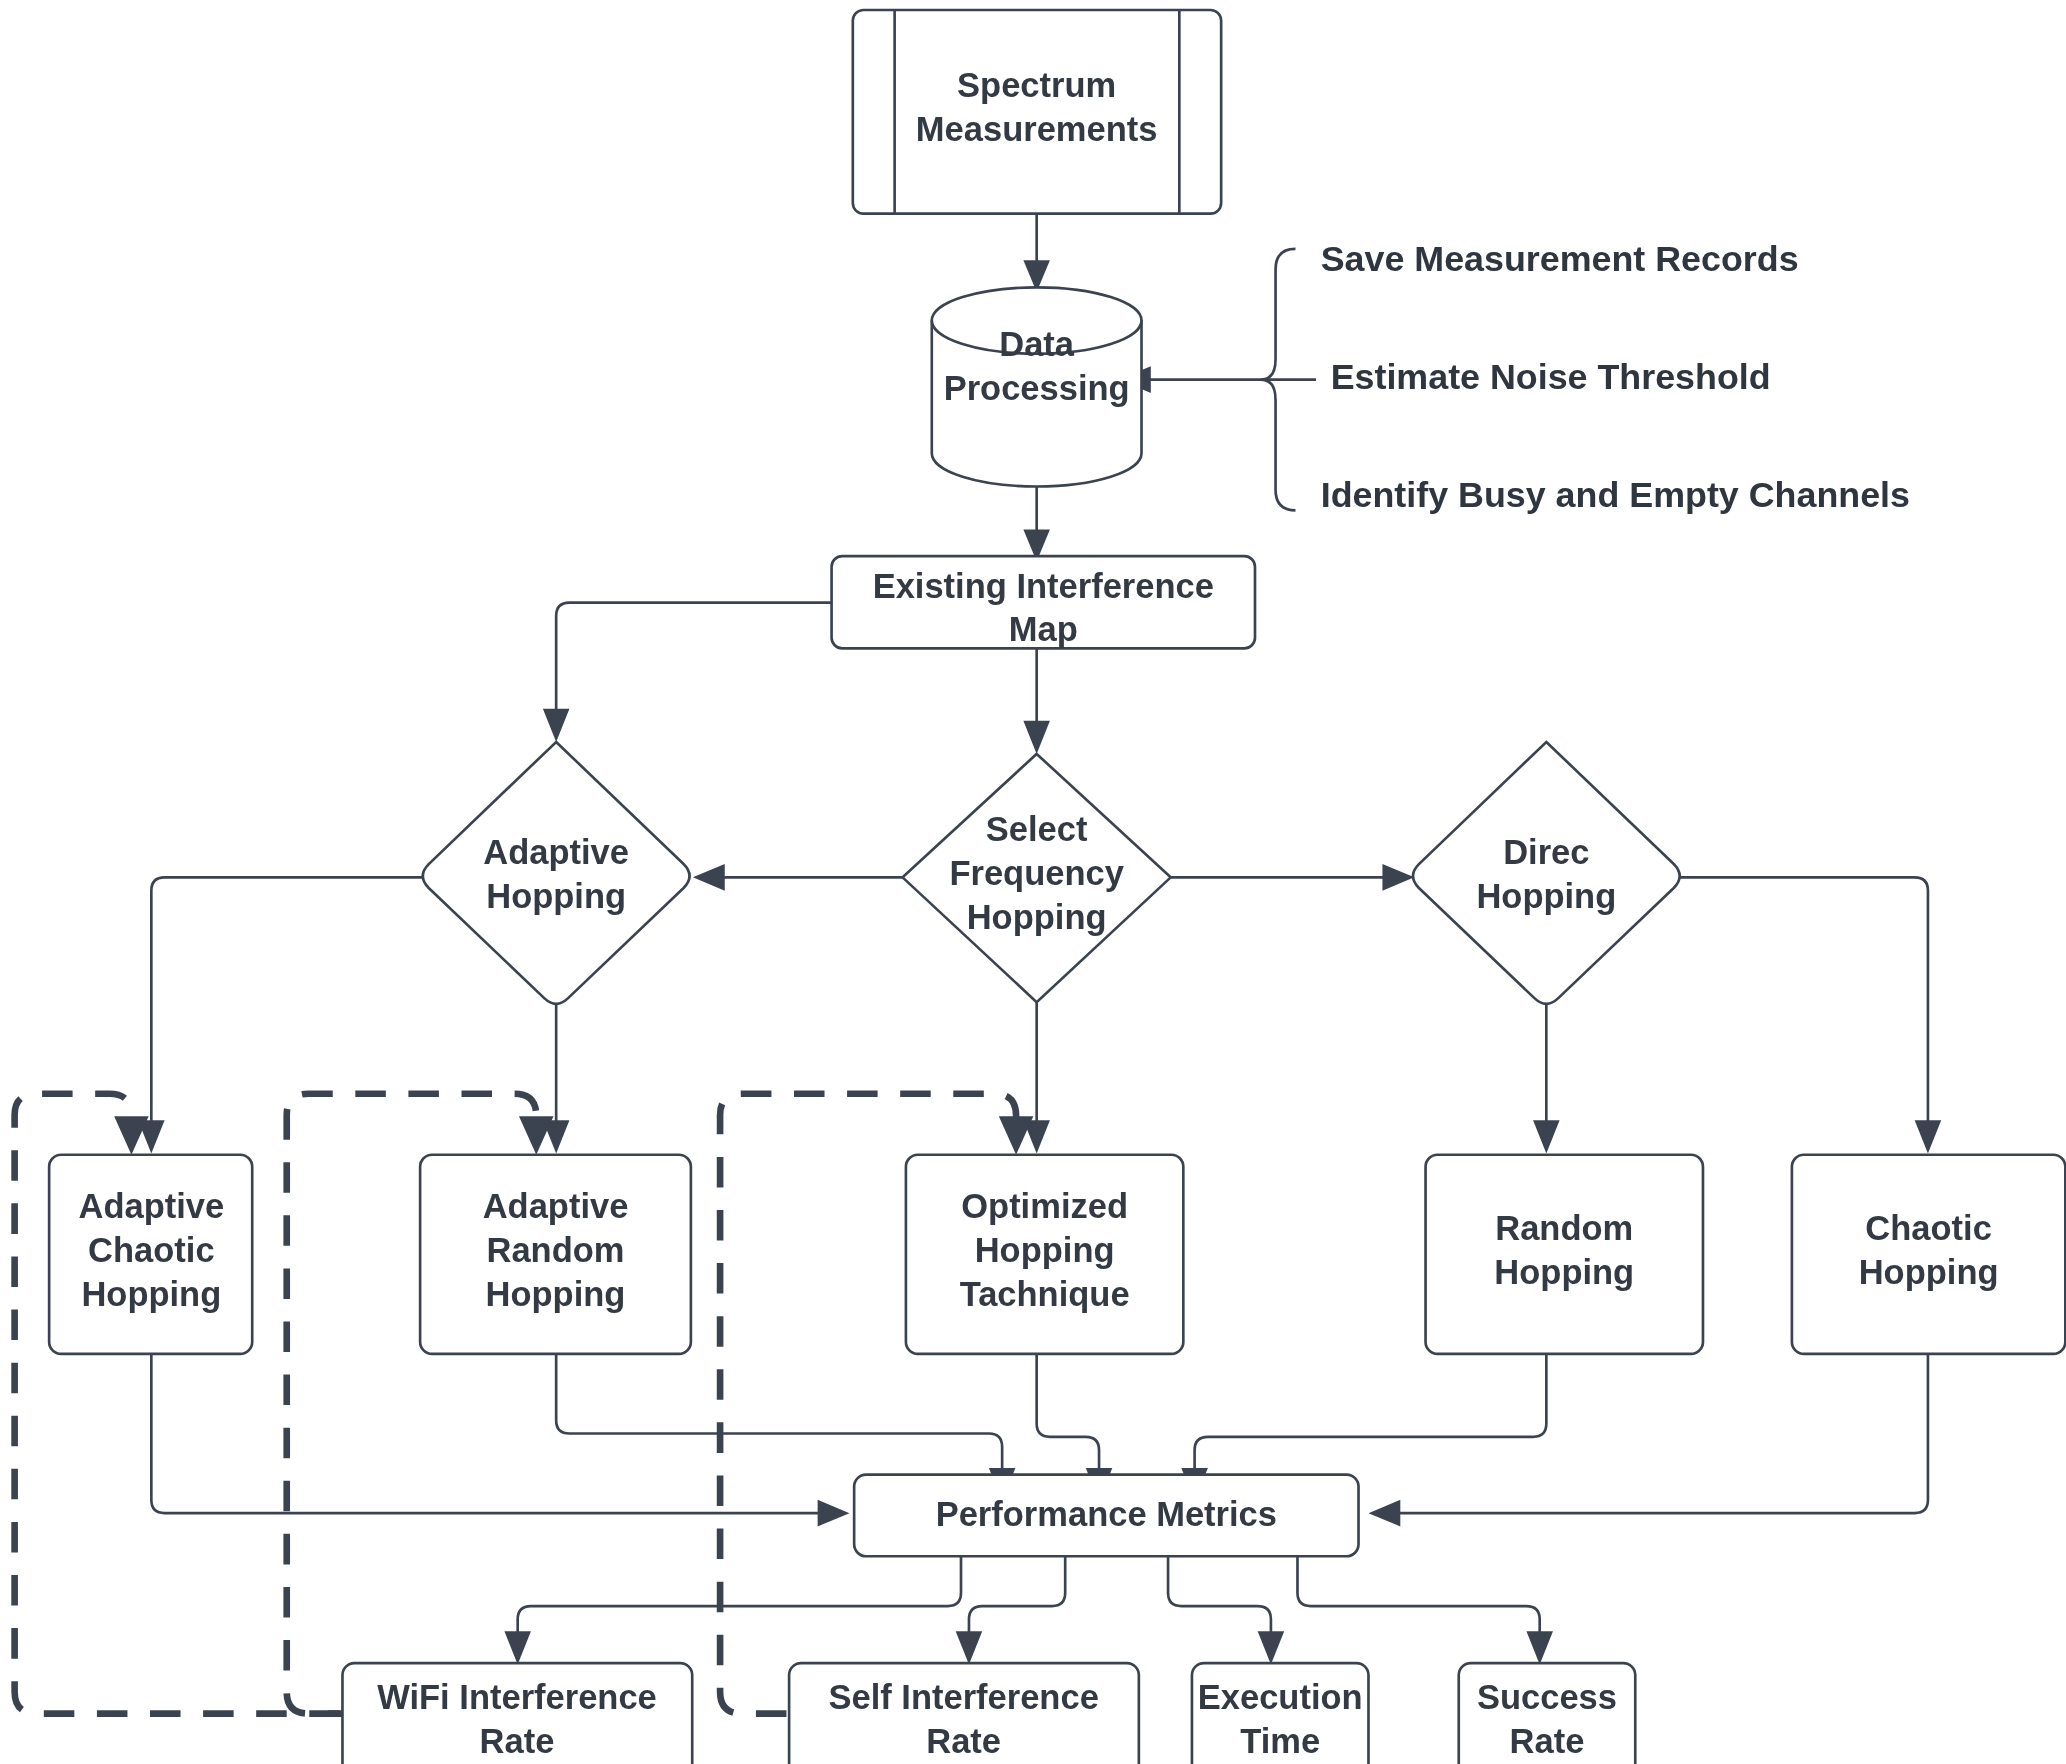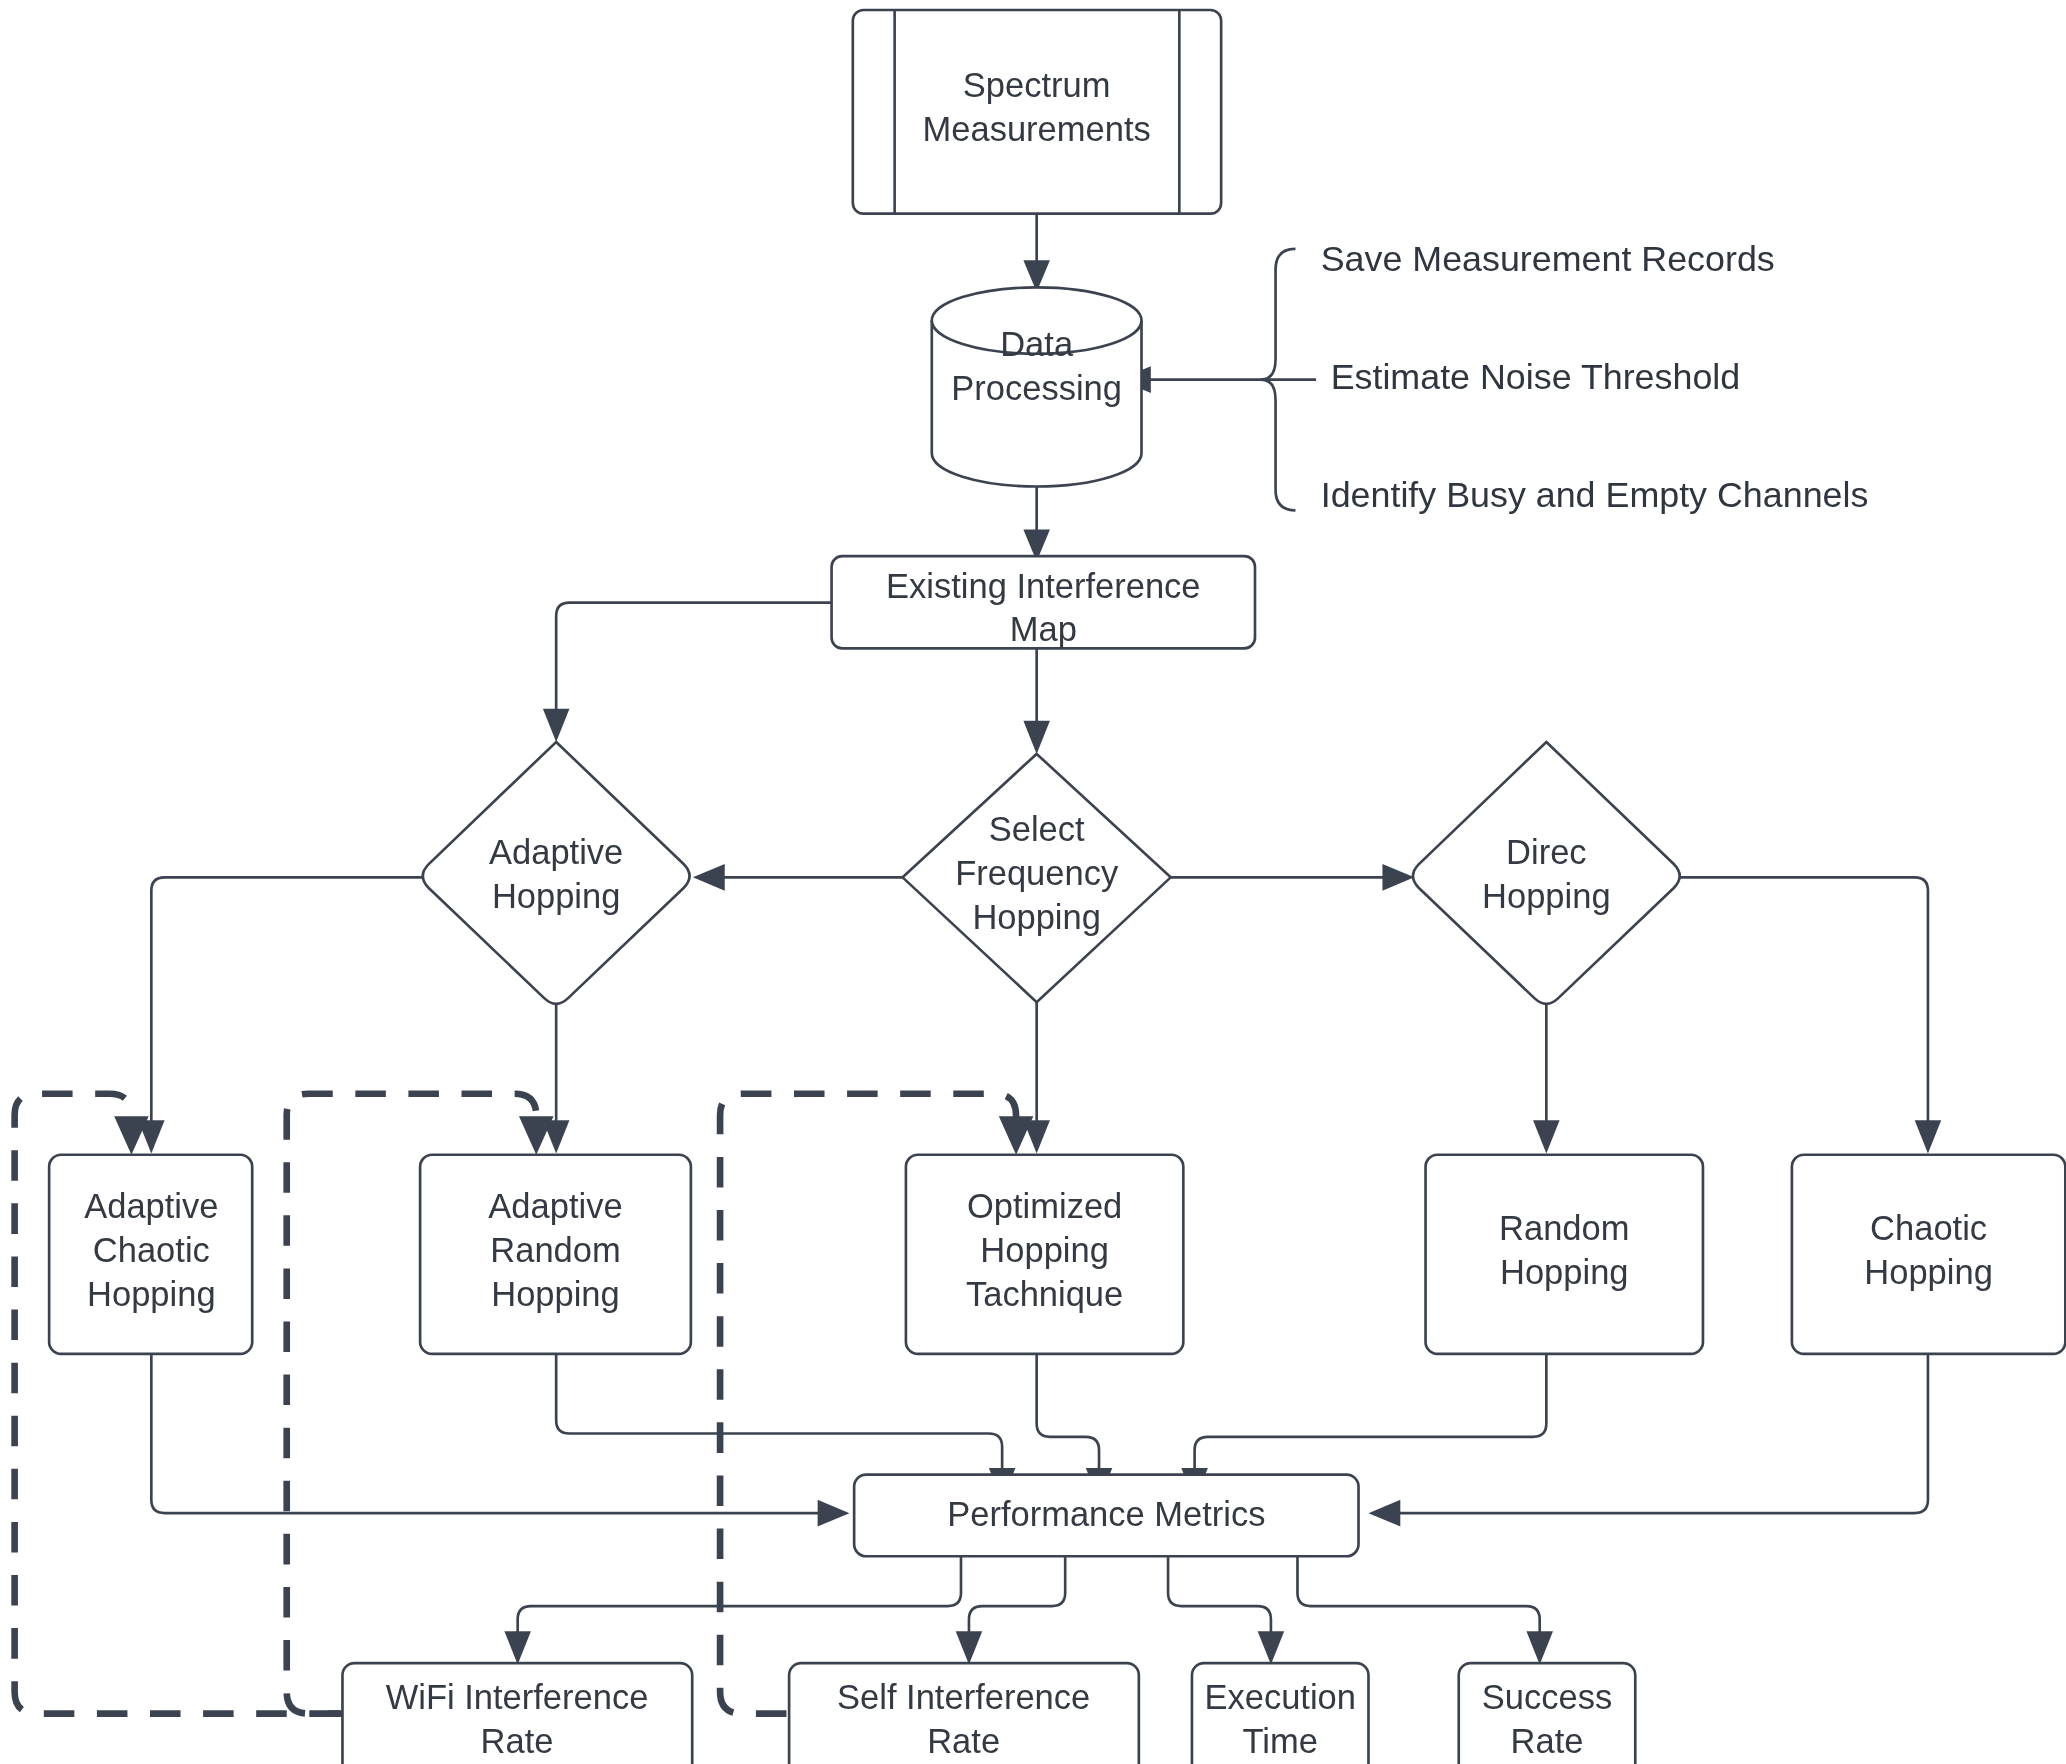--- a/index.html
+++ b/index.html
@@ -9,20 +9,21 @@
   }
   body {
     font-family: "Liberation Sans", sans-serif;
   }
   #canvas-wrap {
     position: relative;
     width: 2066px;
     height: 1764px;
     background: #ffffff;
     overflow: hidden;
+    font-weight: bold;
   }
   svg#flow {
     display: block;
     width: 2066px;
     height: 1764px;
   }
   .node-shape {
     fill: #ffffff;
     stroke: #3c4350;
     stroke-width: 4;

